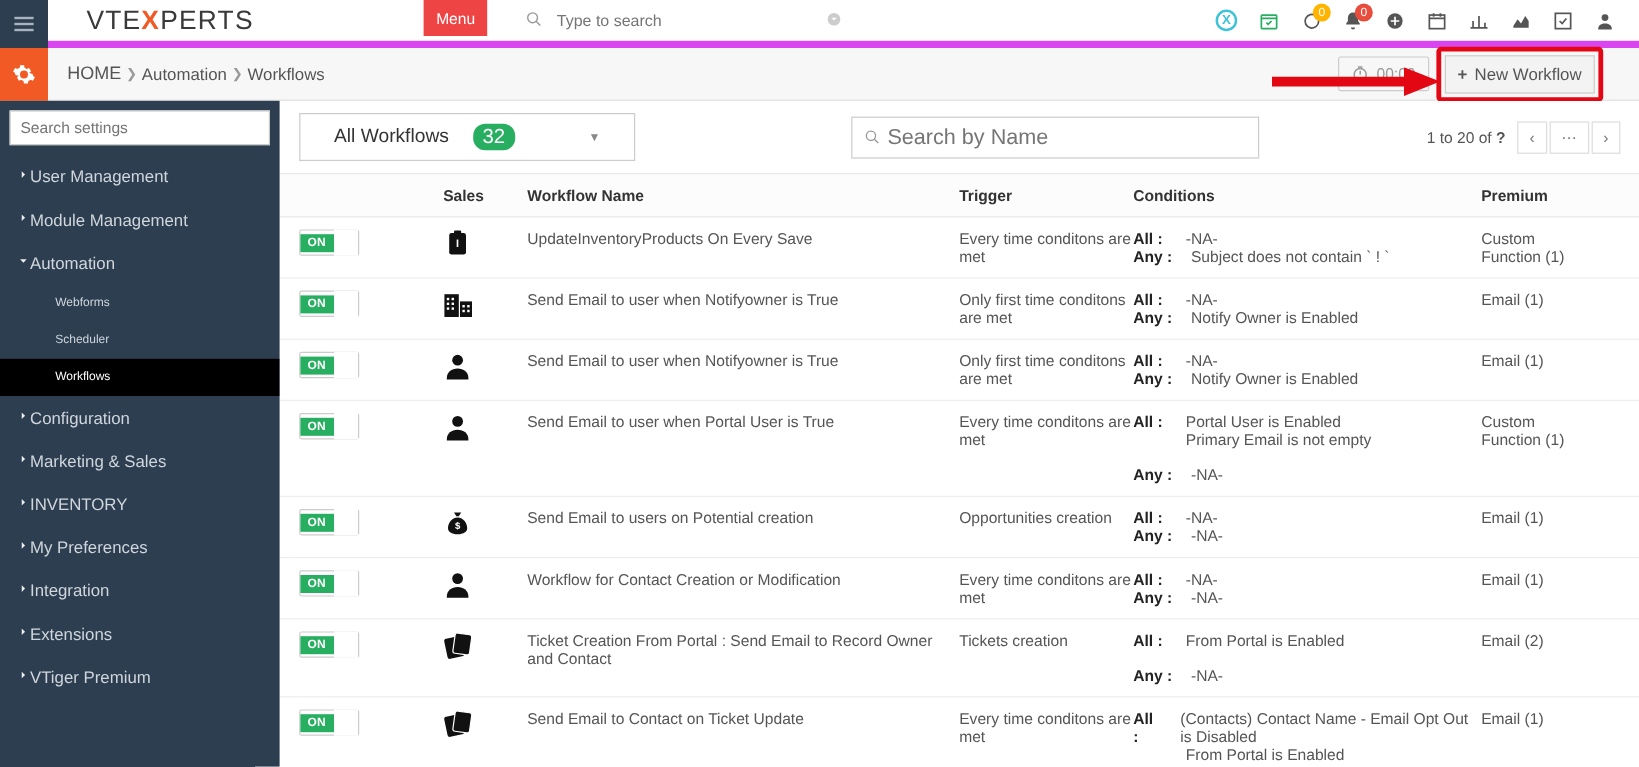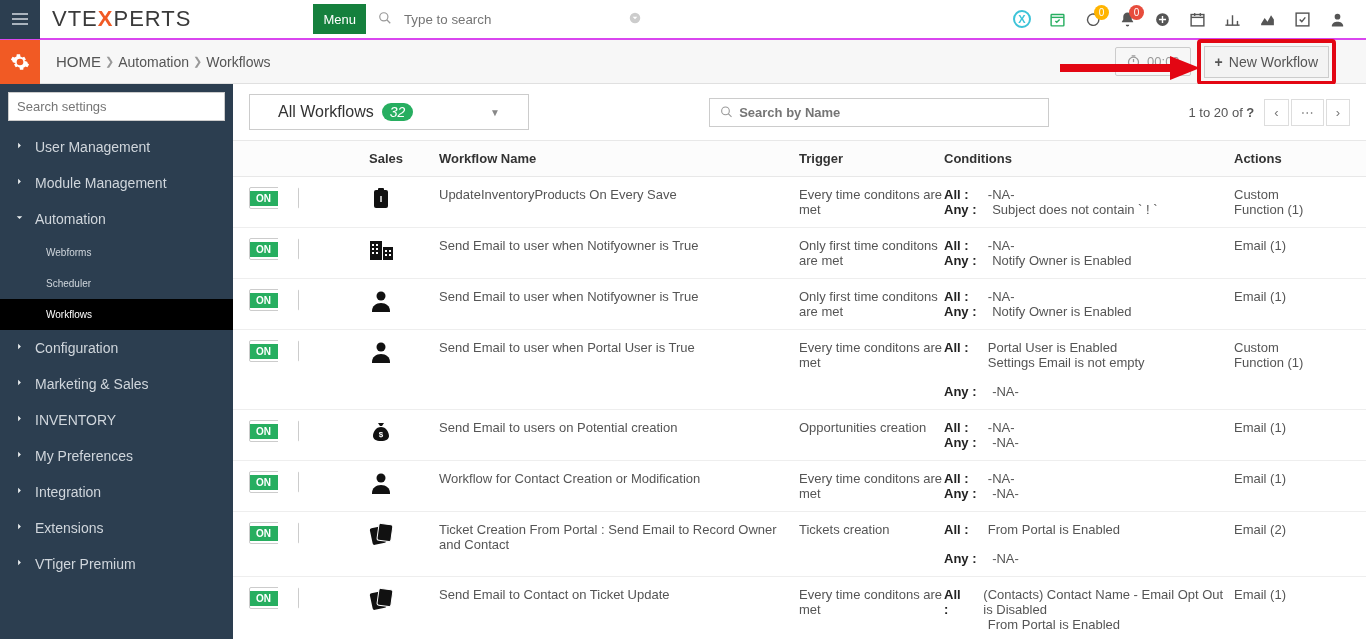--- a/index.html
+++ b/index.html
@@ -1,26 +1,26 @@
 <!DOCTYPE html>
 <html><head>
 <meta charset="utf-8">
 <style>
   * { box-sizing: border-box; margin: 0; padding: 0; }
   body { font-family: Arial, Helvetica, sans-serif; font-size: 13px; background: #fff; color: #444; width: 1366px; height: 639px; overflow: hidden; }
   
   
-  .topbar { height: 40px; background: #fff; display: flex; align-items: center; border-bottom: 2px solid #d946ef; }
+  .topbar { height: 40px; background: #fff; display: flex; border-bottom: 6px solid #d946ef; gap: 20px; }
   .hamburger { width: 40px; height: 40px; background: #2c3e50; display: flex; align-items: center; justify-content: center; color: #fff; cursor: pointer; }
   .hamburger-lines { display:flex; flex-direction:column; gap:3px;}
   .hamburger-lines span{ width:16px; height:2px; background:#aab3bd;}
   .logo { padding: 0 12px; display:flex; align-items:center; }
   .logo-text { font-size: 22px; font-weight: 500; color:#3a3a3a; letter-spacing:1px;}
   .logo-text .xx { color:#f15a24; font-weight:700;}
-  .menu-btn { height: 30px; background: #15803d; color: #fff; padding: 0 10px; display: flex; align-items: center; margin-left: 110px; font-size: 13px; }
+  .menu-btn { height: 30px; background: #ef4444; color: #fff; padding: 0 10px; display: flex; align-items: center; margin-left: 110px; font-size: 13px; }
   .search-box { display:flex; align-items:center; margin-left: 6px; width: 290px;}
   .search-box input { border: none; outline: none; padding: 6px; width: 230px; color:#777;}
   .search-box .s-icon { color: #999; padding: 0 6px;}
   .dropind { color:#bbb; }
   .top-icons { margin-left: auto; display:flex; align-items:center; gap:18px; padding-right:20px; color:#666;}
   .top-icons .ic { font-size:16px; position:relative; cursor:pointer; display:flex; align-items:center; justify-content:center;}
   .badge { position:absolute; top:-6px; right:-8px; background:#ffb400; color:#fff; font-size:10px; border-radius:50%; width:15px; height:15px; display:flex; align-items:center; justify-content:center;}
   .badge.red { background:#e74c3c; }
   .top-icons .xcirc { width:18px; height:18px; border-radius:50%; border:2px solid #3cc3d8; color:#3cc3d8; font-weight:700; font-size:11px; display:flex; align-items:center; justify-content:center;}
 
@@ -33,33 +33,33 @@
   .sub-right { margin-left:auto; display:flex; align-items:center; padding-right:30px; gap:6px;}
   .timebox { border:1px solid #ccc; padding:6px 10px; border-radius:2px; color:#999; display:flex; align-items:center; gap:6px; font-size:13px; position:relative;}
   .newwf-wrap { border:4px solid #e30613; padding:3px; border-radius:4px;}
   .newwf-btn { border:1px solid #ccc; padding:7px 10px; background:#f3f3f3; font-size:14px; color:#555; display:flex; align-items:center; gap:6px; cursor:pointer;}
   
   
   .container { display:flex; height: calc(639px - 84px);}
   .sidebar { width: 233px; background:#2c3e50; color:#d0d6dc; overflow:hidden;}
   .side-search { padding:8px; }
   .side-search input { width:100%; padding:6px 8px; border:1px solid #ccc; font-size:13px; color:#555;}
-  .side-item { padding:10px 14px; display:flex; align-items:center; gap:10px; font-size:14px; cursor:pointer; }
+  .side-item { padding:10px 14px; display:flex; align-items:center; font-size:14px; cursor:pointer; }
   .side-item .chev { font-size:12px; color:#ecf0f1;}
   .side-sub { padding:10px 28px 10px 46px; font-size:10px; cursor:pointer;}
   .side-sub.active { background:#000; color:#fff;}
   
   
   .main { flex:1; background:#fff; overflow:auto; }
   .filterrow { display:flex; align-items:center; padding:10px 16px; gap:20px;}
   .wf-select { border:1px solid #ccc; padding:8px 28px; width:280px; display:flex; align-items:center; font-size:16px; color:#333; position:relative;}
-  .wf-select .count { background:#27ae60; color:#fff; border-radius:10px; padding:1px 8px; font-size:14px; margin-left:8px;font-style:italic;}
+  .wf-select .count { background:#27ae60; color:#fff; border-radius:10px; padding:1px 8px; font-size:17px; margin-left:20px;}
   .wf-select .dd { margin-left:auto; color:#888; font-size:10px;}
   .name-search { margin-left:160px; border:1px solid #ccc; display:flex; align-items:center; padding:6px 10px; width:340px;}
-  .name-search input { border:none; outline:none; width:100%; font-size:13px; color:#a16207;font-weight:bold;}
+  .name-search input { border:none; outline:none; width:100%; font-size:18px; color:#a16207;}
   .pager { margin-left:auto; display:flex; align-items:center; gap:2px; font-size:13px; color:#555;}
   .pager .pgtxt { padding-right:8px;}
   .pager .pbtn { border:1px solid #ddd; padding:5px 9px; cursor:pointer; color:#777;}
   
   .thead { display:flex; padding:10px 16px; border-top:1px solid #e8e8e8; border-bottom:1px solid #e8e8e8; font-weight:600; color:#333; background:#fcfcfc;}
   .col-toggle { width:120px;}
   .col-module { width:70px;}
   .col-name { width:360px;}
   .col-trigger { width:145px;}
   .col-cond { width:290px;}
@@ -306,21 +306,21 @@
         <span class="pbtn">›</span>
       </div>
     </div>
 
     <div class="thead">
       <div class="col-toggle"></div>
       <div class="col-module">Sales</div>
       <div class="col-name">Workflow Name</div>
       <div class="col-trigger">Trigger</div>
       <div class="col-cond">Conditions</div>
-      <div class="col-act">Actions</div>
+      <div class="col-act">Premium</div>
     </div>
 
     <div id="rows">
         <div class="trow">
           <div class="col-toggle">
             <div class="toggle">
               <div class="on">ON</div>
               <div class="off"></div>
             </div>
           </div>
@@ -393,21 +393,21 @@
             </div>
           </div>
           <div class="col-module"><span class="mod-icon"><svg width="24" height="24" viewBox="0 0 24 24" fill="#111">
                 <circle cx="12" cy="7" r="4.5"></circle>
                 <path d="M3 22c0-5 4-8 9-8s9 3 9 8v1H3z"></path>
               </svg></span></div>
           <div class="col-name">Send Email to user when Portal User is True</div>
           <div class="col-trigger">Every time conditons are met</div>
           <div class="col-cond">
             <div class="cond-line"><b>All :</b>&nbsp;&nbsp;<span>Portal User is Enabled</span></div>
-            <div class="cond-line"><b style="visibility:hidden">All :</b>&nbsp;&nbsp;<span>Settings Email is not empty</span></div>
+            <div class="cond-line"><b style="visibility:hidden">All :</b>&nbsp;&nbsp;<span>Primary Email is not empty</span></div>
             <div style="height:14px"></div>
             <div class="cond-line"><b>Any :</b>&nbsp;<span>-NA-</span></div>
           </div>
           <div class="col-act">Custom Function (1)</div>
         </div>
         <div class="trow">
           <div class="col-toggle">
             <div class="toggle">
               <div class="on">ON</div>
               <div class="off"></div>

